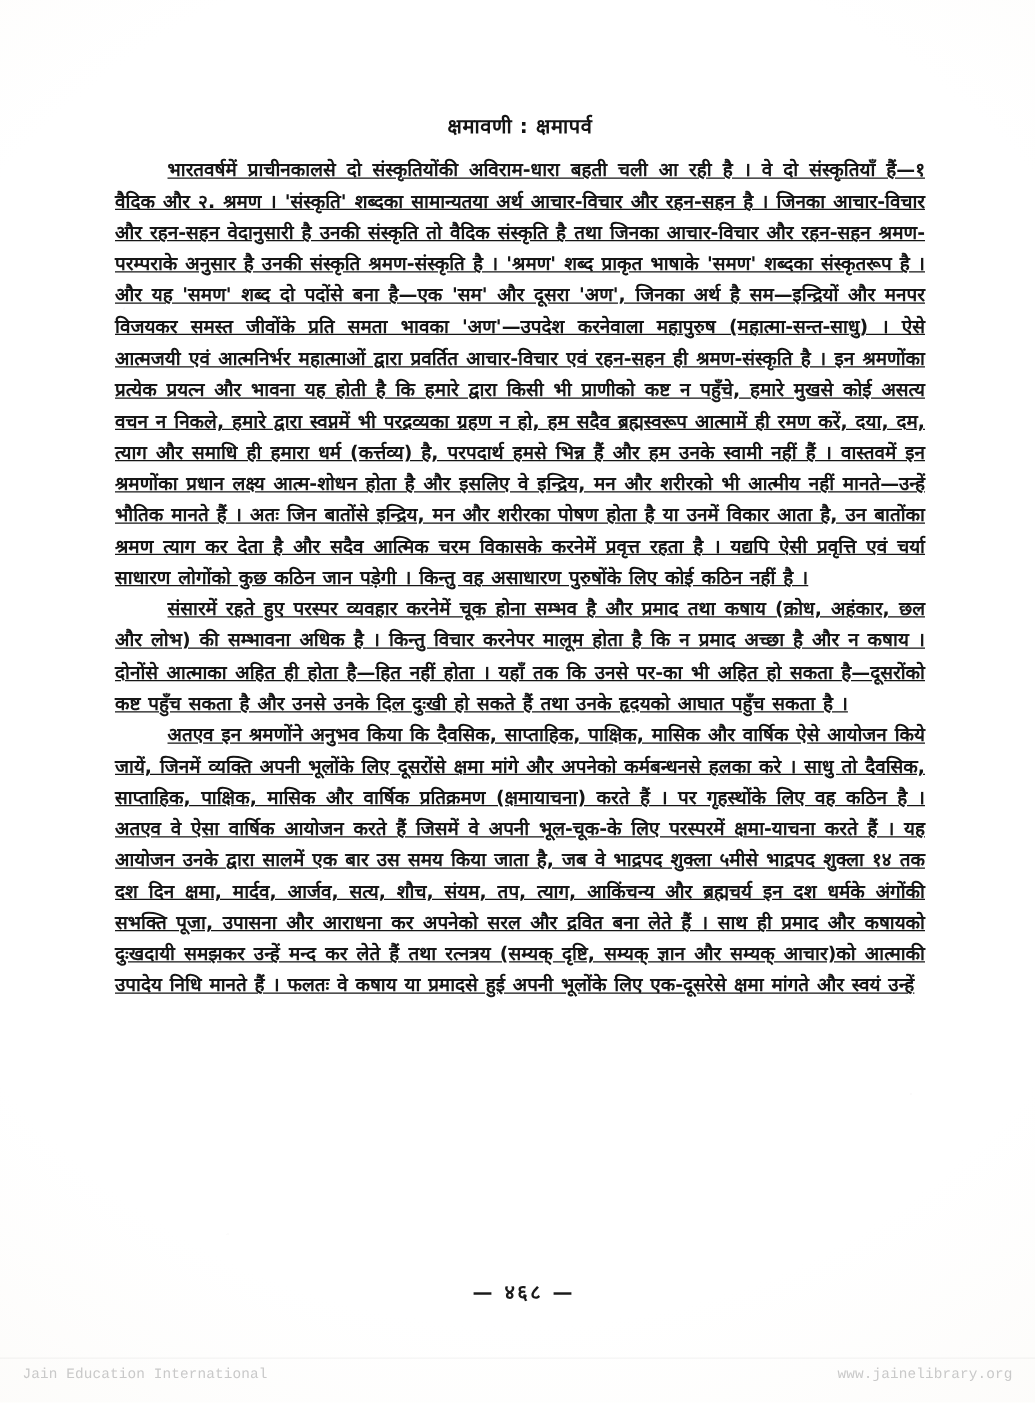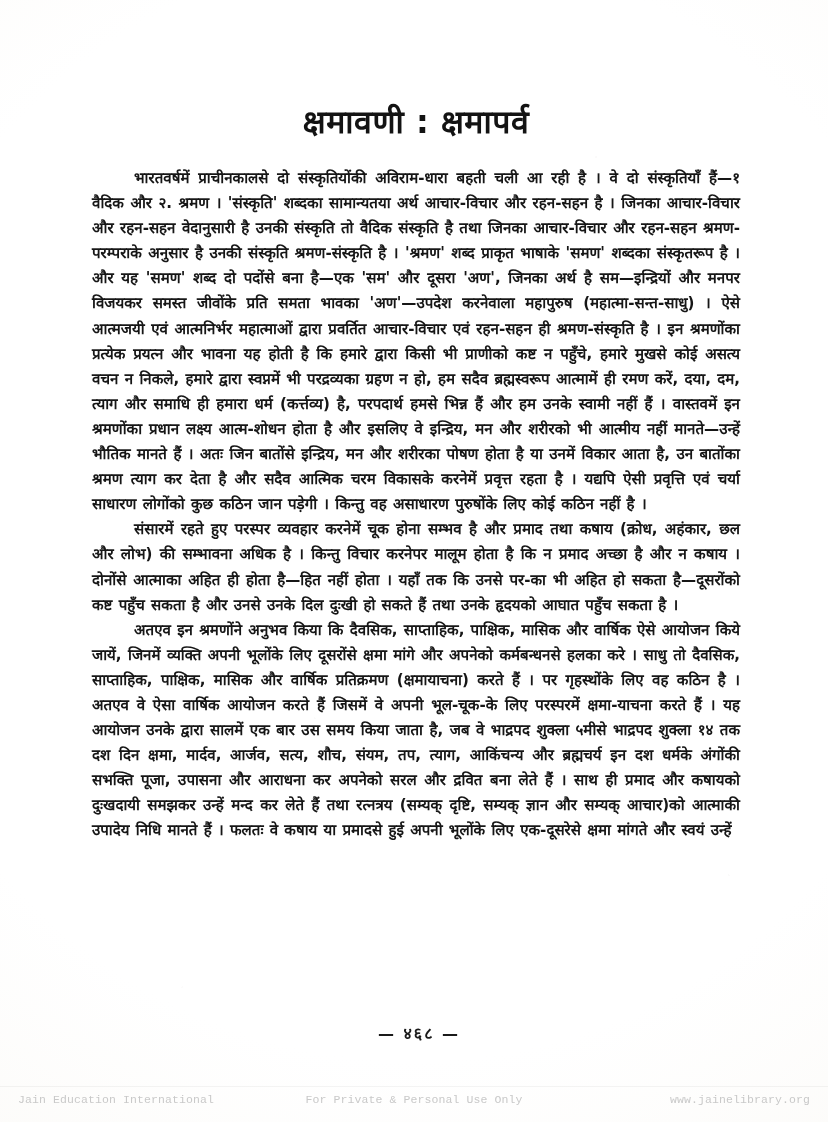--- a/index.html
+++ b/index.html
@@ -41,45 +41,46 @@
   .content {
     position: absolute;
     left: 92px;
     top: 0;
     width: 648px;
   }
 
   .page-title {
     text-align: center;
     font-family: "DejaVu Sans", "Liberation Sans", sans-serif;
-    font-size: 32px;
+    font-size: 16px;
     font-weight: 700;
     color: #131313;
     letter-spacing: 0.5px;
-    margin: 16px;
+    margin: 5px;
     padding-top: 86px;
     padding-bottom: 8px;
     line-height: 1.25;
   }
 
   .body-text {
     margin: 0;
     padding: 0;
   }
 
   .para {
     margin: 0 0 0 0;
     text-indent: 42px;
     text-align: justify;
     text-justify: inter-word;
     font-size: 15.1px;
     line-height: 25.1px;
     color: #161616;
     font-weight: 600;
     word-spacing: 1px;
+    text-decoration: underline;
     -webkit-font-smoothing: none;
   }
   .para + .para {
     margin-top: 0;
   }
 
   
   .folio {
     position: absolute;
     left: 0;
@@ -147,15 +148,14 @@
   </div>
 
 </div>
 
 <div class="folio">— ४६८ —</div>
 
 <div class="footer-rule"></div>
 
 <div class="scan-footer">
   <span class="f-left">Jain Education International</span>
-  <span class="f-center">For Private &amp; Personal Use Only</span>
   <span class="f-right">www.jainelibrary.org</span>
 </div>
 
 </body></html>

